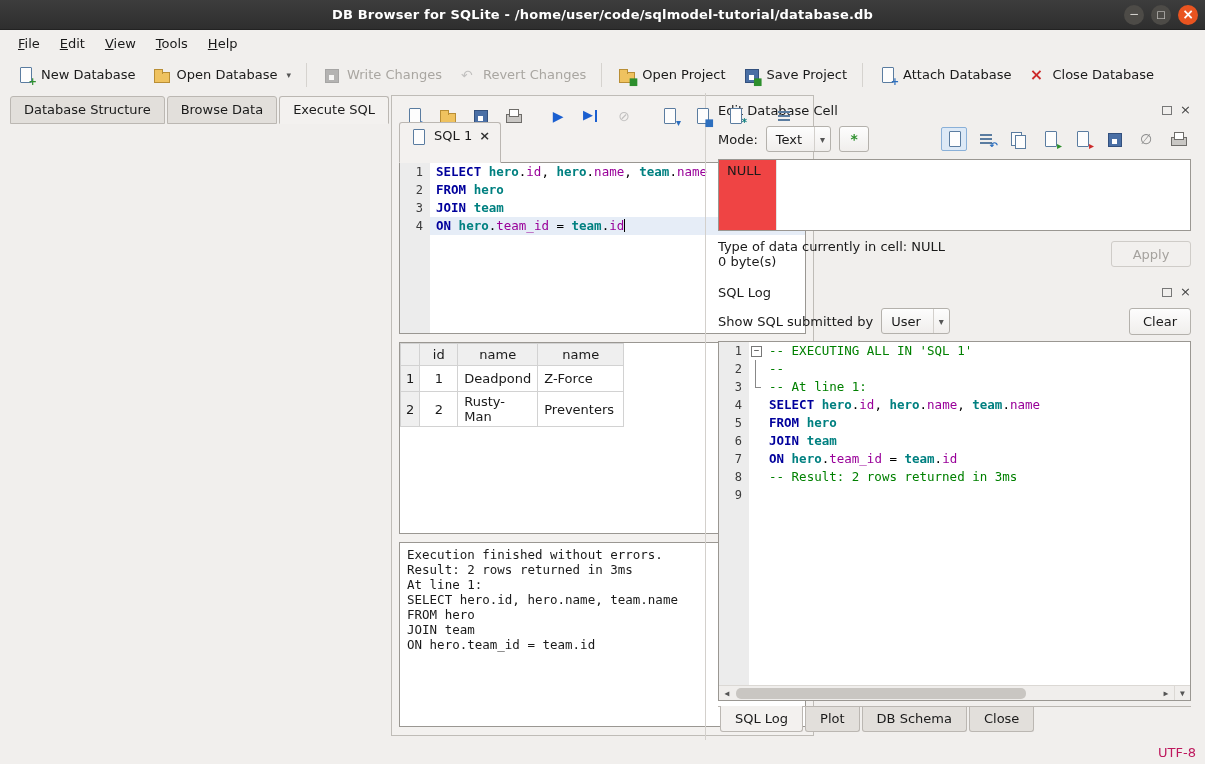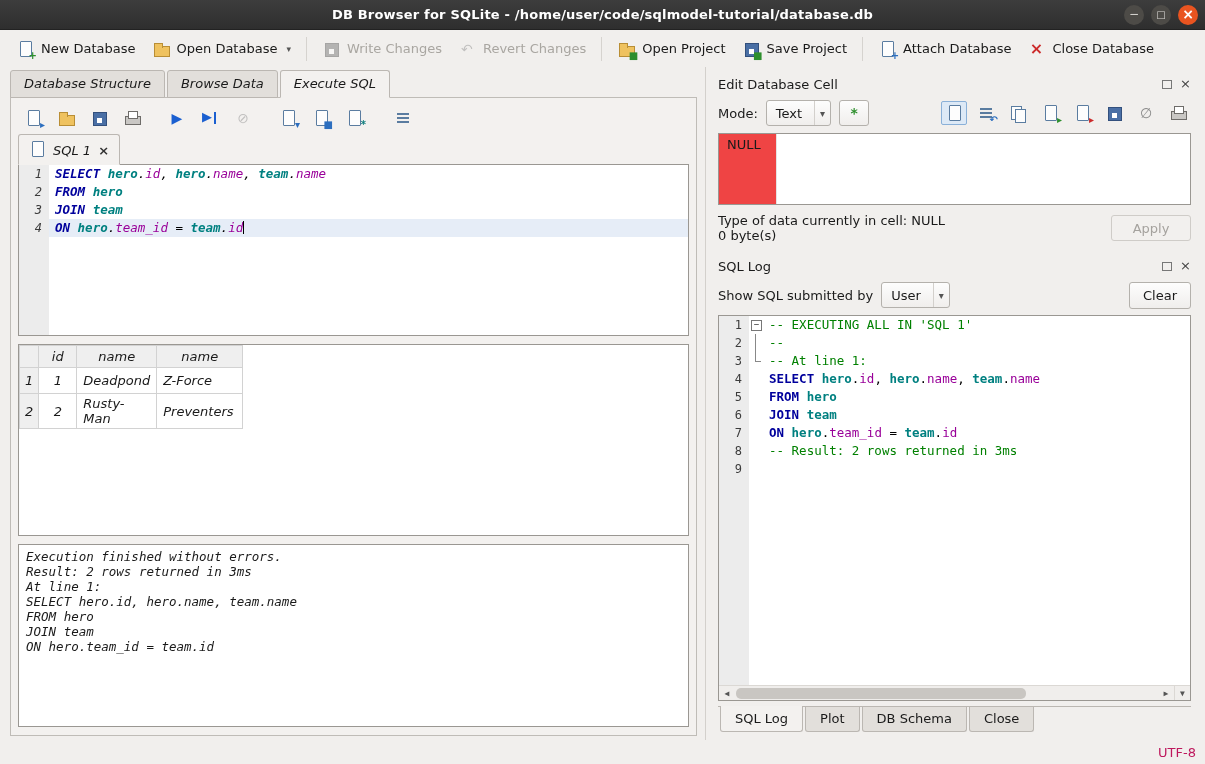--- a/index.html
+++ b/index.html
@@ -42,37 +42,37 @@
   .gb-printer::before { content:""; position:absolute; left:2px; top:7px; width:14px; height:7px; background:#c9c7c4; border:1px solid #6e6c69; }
   .gb-printer::after { content:""; position:absolute; left:5px; top:2px; width:8px; height:6px; background:#fff; border:1px solid #6e6c69; }
   .gb-lines::before { content:""; position:absolute; left:3px; top:4px; width:12px; height:10px; background:repeating-linear-gradient(#5a7ca0 0 2px, rgba(0,0,0,0) 2px 4px); }
   .gb-playline::before { content:"\25B6"; position:absolute; left:1px; top:0px; color:#1a5fd0; font-size:13px; }
   .gb-playline::after { content:""; position:absolute; right:3px; top:3px; width:2px; height:12px; background:#1a5fd0; }
   .gi .ov { position:absolute; right:-3px; bottom:-3px; font-size:10px; font-weight:bold; line-height:10px; }
   .gi .ov.main { position:absolute; left:0; top:0; width:100%; height:100%; display:flex; align-items:center; justify-content:center; font-size:14px; font-weight:normal; line-height:18px; }
 
   
   .main { flex:1; display:flex; min-height:0; }
-  .left-pane { width:705px; flex:none; display:flex; flex-direction:column; padding:2px 8px 4px 10px; min-height:0;font-style:italic; }
+  .left-pane { width:705px; flex:none; display:flex; flex-direction:row; padding:2px 8px 4px 10px; min-height:0; }
   .main-tabs { display:flex; align-items:flex-end; height:28px; flex:none; position:relative; z-index:2; padding-left:0; }
   .mtab { padding:5px 13px 6px 13px; background:#e2dfdb; border:1px solid #bbb7b2; margin-right:2px; border-radius:3px 3px 0 0; margin-bottom:-1px; }
   .mtab.active { background:#f3f1ef; border-bottom:1px solid #f3f1ef; font-weight:normal; }
   .left-body { flex:1; border:1px solid #bfbcb7; background:#f3f1ef; display:flex; flex-direction:column; padding:4px 7px 8px 7px; min-height:0; }
 
   
   .sql-toolbar { height:32px; display:flex; align-items:center; flex:none; padding:2px 2px; }
   .itb { width:26px; height:24px; display:flex; align-items:center; justify-content:center; border-radius:3px; margin-right:7px; }
   .itb.disabled { opacity:.55; filter:grayscale(1); }
   .sql-toolbar .itb:nth-child(5) { margin-left:12px; }
   .sql-toolbar .itb:nth-child(8) { margin-left:12px; }
   .sql-toolbar .itb:nth-child(11) { margin-left:16px; }
 
   
   .sql-tabbar { height:30px; display:flex; align-items:flex-end; flex:none; position:relative; z-index:2; }
-  .sql-tab { display:flex; align-items:flex-end; gap:7px; padding:5px 10px 6px 9px; background:#f3f1ef; border:1px solid #bbb7b2; border-radius:3px 3px 0 0; margin-bottom:-1px; border-bottom:1px solid #f3f1ef; }
+  .sql-tab { display:flex; align-items:flex-start; gap:7px; padding:5px 10px 16px 9px; background:#f3f1ef; border:1px solid #bbb7b2; border-radius:3px 3px 0 0; margin-bottom:-1px; border-bottom:1px solid #f3f1ef; }
   .sql-tab .close-x { font-weight:bold; font-size:13px; color:#333; }
 
   
   .editor, .log-area { border:1px solid #9a9792; background:#fff; font-family:"DejaVu Sans Mono", monospace; font-size:12.5px; }
   .editor { height:172px; display:flex; flex:none; overflow:hidden; }
   .gutter { width:30px; flex:none; background:#ececec; color:#3c3c3c; font-family:"DejaVu Sans Mono", monospace; font-size:12px; }
   .gutter .gnum { height:18px; line-height:18px; text-align:right; padding-right:7px; }
   .codecol { flex:1; min-width:0; }
   .code-line { height:18px; line-height:18px; white-space:pre; display:flex; align-items:stretch; }
   .code-line .ctext { padding-left:6px; white-space:pre; flex:1; }
@@ -156,20 +156,27 @@
 
   <div class="titlebar">
     <div class="title">DB Browser for SQLite - /home/user/code/sqlmodel-tutorial/database.db</div>
     <div class="win-controls">
       <div class="win-btn min"></div>
       <div class="win-btn max"></div>
       <div class="win-btn close"></div>
     </div>
   </div>
 
+  <div class="menubar">
+      <div class="menu-item"><span class="u">F</span>ile</div>
+      <div class="menu-item"><span class="u">E</span>dit</div>
+      <div class="menu-item"><span class="u">V</span>iew</div>
+      <div class="menu-item"><span class="u">T</span>ools</div>
+      <div class="menu-item"><span class="u">H</span>elp</div>
+    </div>
 
   <div class="toolbar">
       <div class="tb-btn">
         <span class="gi gb-doc">
           <span class="ov" style="color: rgb(45, 143, 45);">+</span>
         </span>
         <span class="tb-label">New Database</span>
       </div>
       <div class="tb-btn">
         <span class="gi gb-folder"></span>

